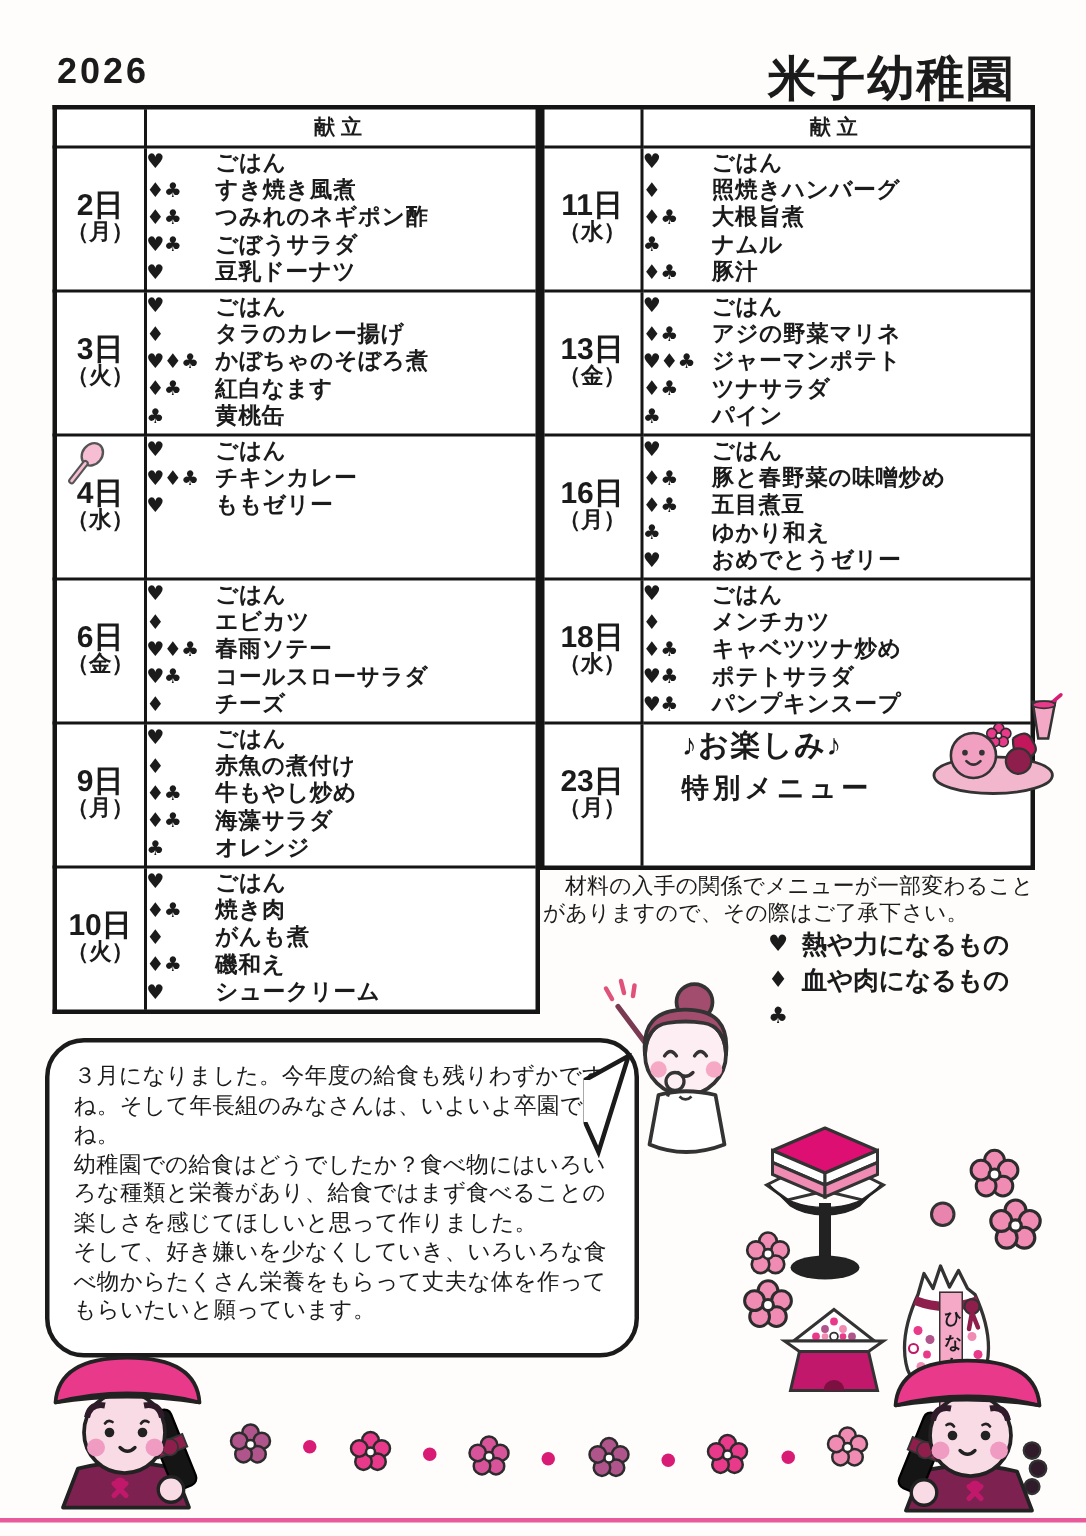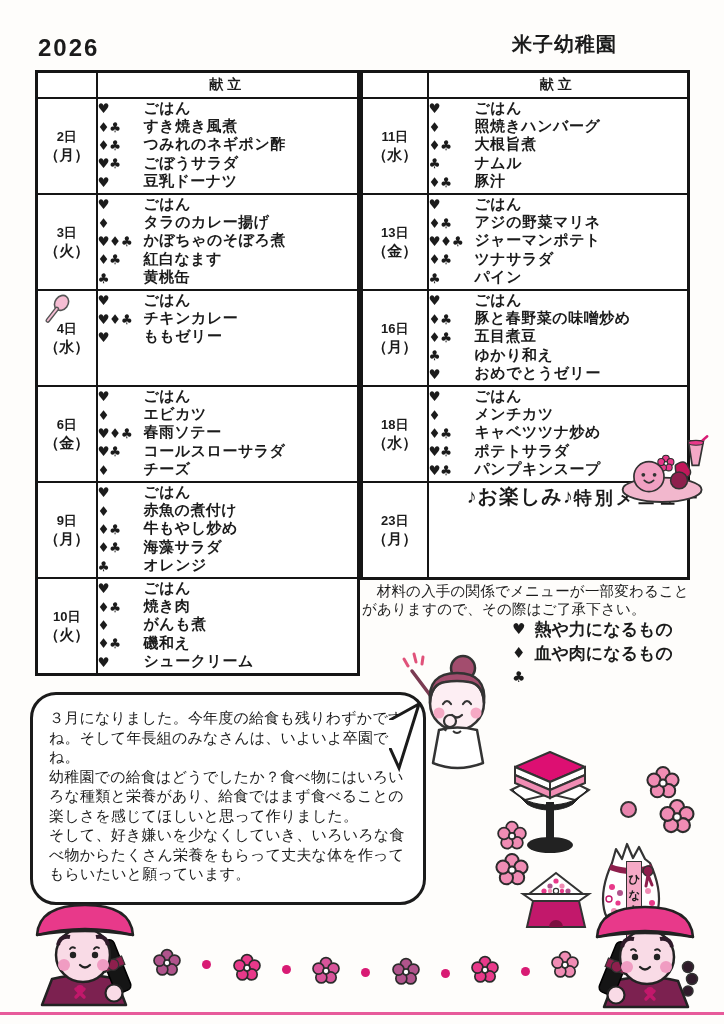--- a/index.html
+++ b/index.html
@@ -2,42 +2,42 @@
 <html><head>
 <meta charset="utf-8">
 <style>
   html,body{margin:0;padding:0;}
   body{width:724px;height:1024px;font-family:"Liberation Sans",sans-serif;color:#1b1b1b;background:#fff;}
   .page{position:relative;width:724px;height:1024px;background:#fefdfb;overflow:hidden;}
 
   
   .year{position:absolute;left:38px;top:34px;font-size:24px;font-weight:700;letter-spacing:2px;}
   .doc-title{position:absolute;left:198px;top:30px;font-size:27px;font-weight:700;letter-spacing:2px;}
-  .school{position:absolute;left:512px;top:31px;font-size:20px;font-weight:700;letter-spacing:1px;}
+  .school{position:absolute;left:512px;top:31px;font-size:32px;font-weight:700;letter-spacing:1px;}
 
   
   table.menu-table{position:absolute;border-collapse:collapse;table-layout:fixed;background:#fff;}
   table.menu-table th,table.menu-table td{border:2px solid #151515;padding:0;}
   table.menu-table{border:3px solid #151515;}
   table#table-left{left:35px;top:70px;width:325px;}
   table#table-right{left:360px;top:70px;width:330px;}
   #table-left col.c-date{width:60px;} #table-right col.c-date{width:66px;}
   th.menu-head{height:24px;font-size:14px;font-weight:700;letter-spacing:4px;}
   tr.day-row{height:96px;}
   td.date-cell{text-align:center;font-weight:700;position:relative;vertical-align:middle;}
-  .date-line{font-size:13px;line-height:18px;}
+  .date-line{font-size:20px;line-height:18px;}
   .weekday-line{font-size:15px;line-height:18px;}
   td.menu-cell{vertical-align:top;padding:3px 0 0 7px;}
   .menu-line{display:flex;align-items:center;height:18.4px;}
   .marks{width:46px;font-family:"DejaVu Sans",sans-serif;font-size:13.5px;font-weight:700;letter-spacing:-0.5px;}
   .iname{font-size:15px;font-weight:700;letter-spacing:0.5px;white-space:nowrap;}
   .spoon-wrap{position:absolute;left:2px;top:2px;}
 
   
-  .special-wrap{position:relative;width:100%;height:100%;display:flex;flex-direction:row;justify-content:center;padding-left:26px;}
+  .special-wrap{position:relative;width:100%;height:100%;display:flex;flex-direction:column;justify-content:center;padding-left:26px;}
   .special-line1{font-size:20px;font-weight:700;letter-spacing:1px;}
   .special-line2{font-size:18px;font-weight:700;letter-spacing:3px;margin-top:3px;}
   .plate-pos{position:absolute;right:2px;bottom:2px;}
 
   
   .note{position:absolute;left:362px;top:583px;width:336px;font-family:Liberation Sans, sans-serif;font-size:14.5px;line-height:1.22;letter-spacing:0.2px;}
   .legend{position:absolute;left:512px;top:617px;}
   .legend-line{display:flex;align-items:center;height:24px;font-weight:700;font-size:17px;}
   .legend-mark{font-family:"DejaVu Sans",sans-serif;font-size:15px;margin-right:9px;}
 

